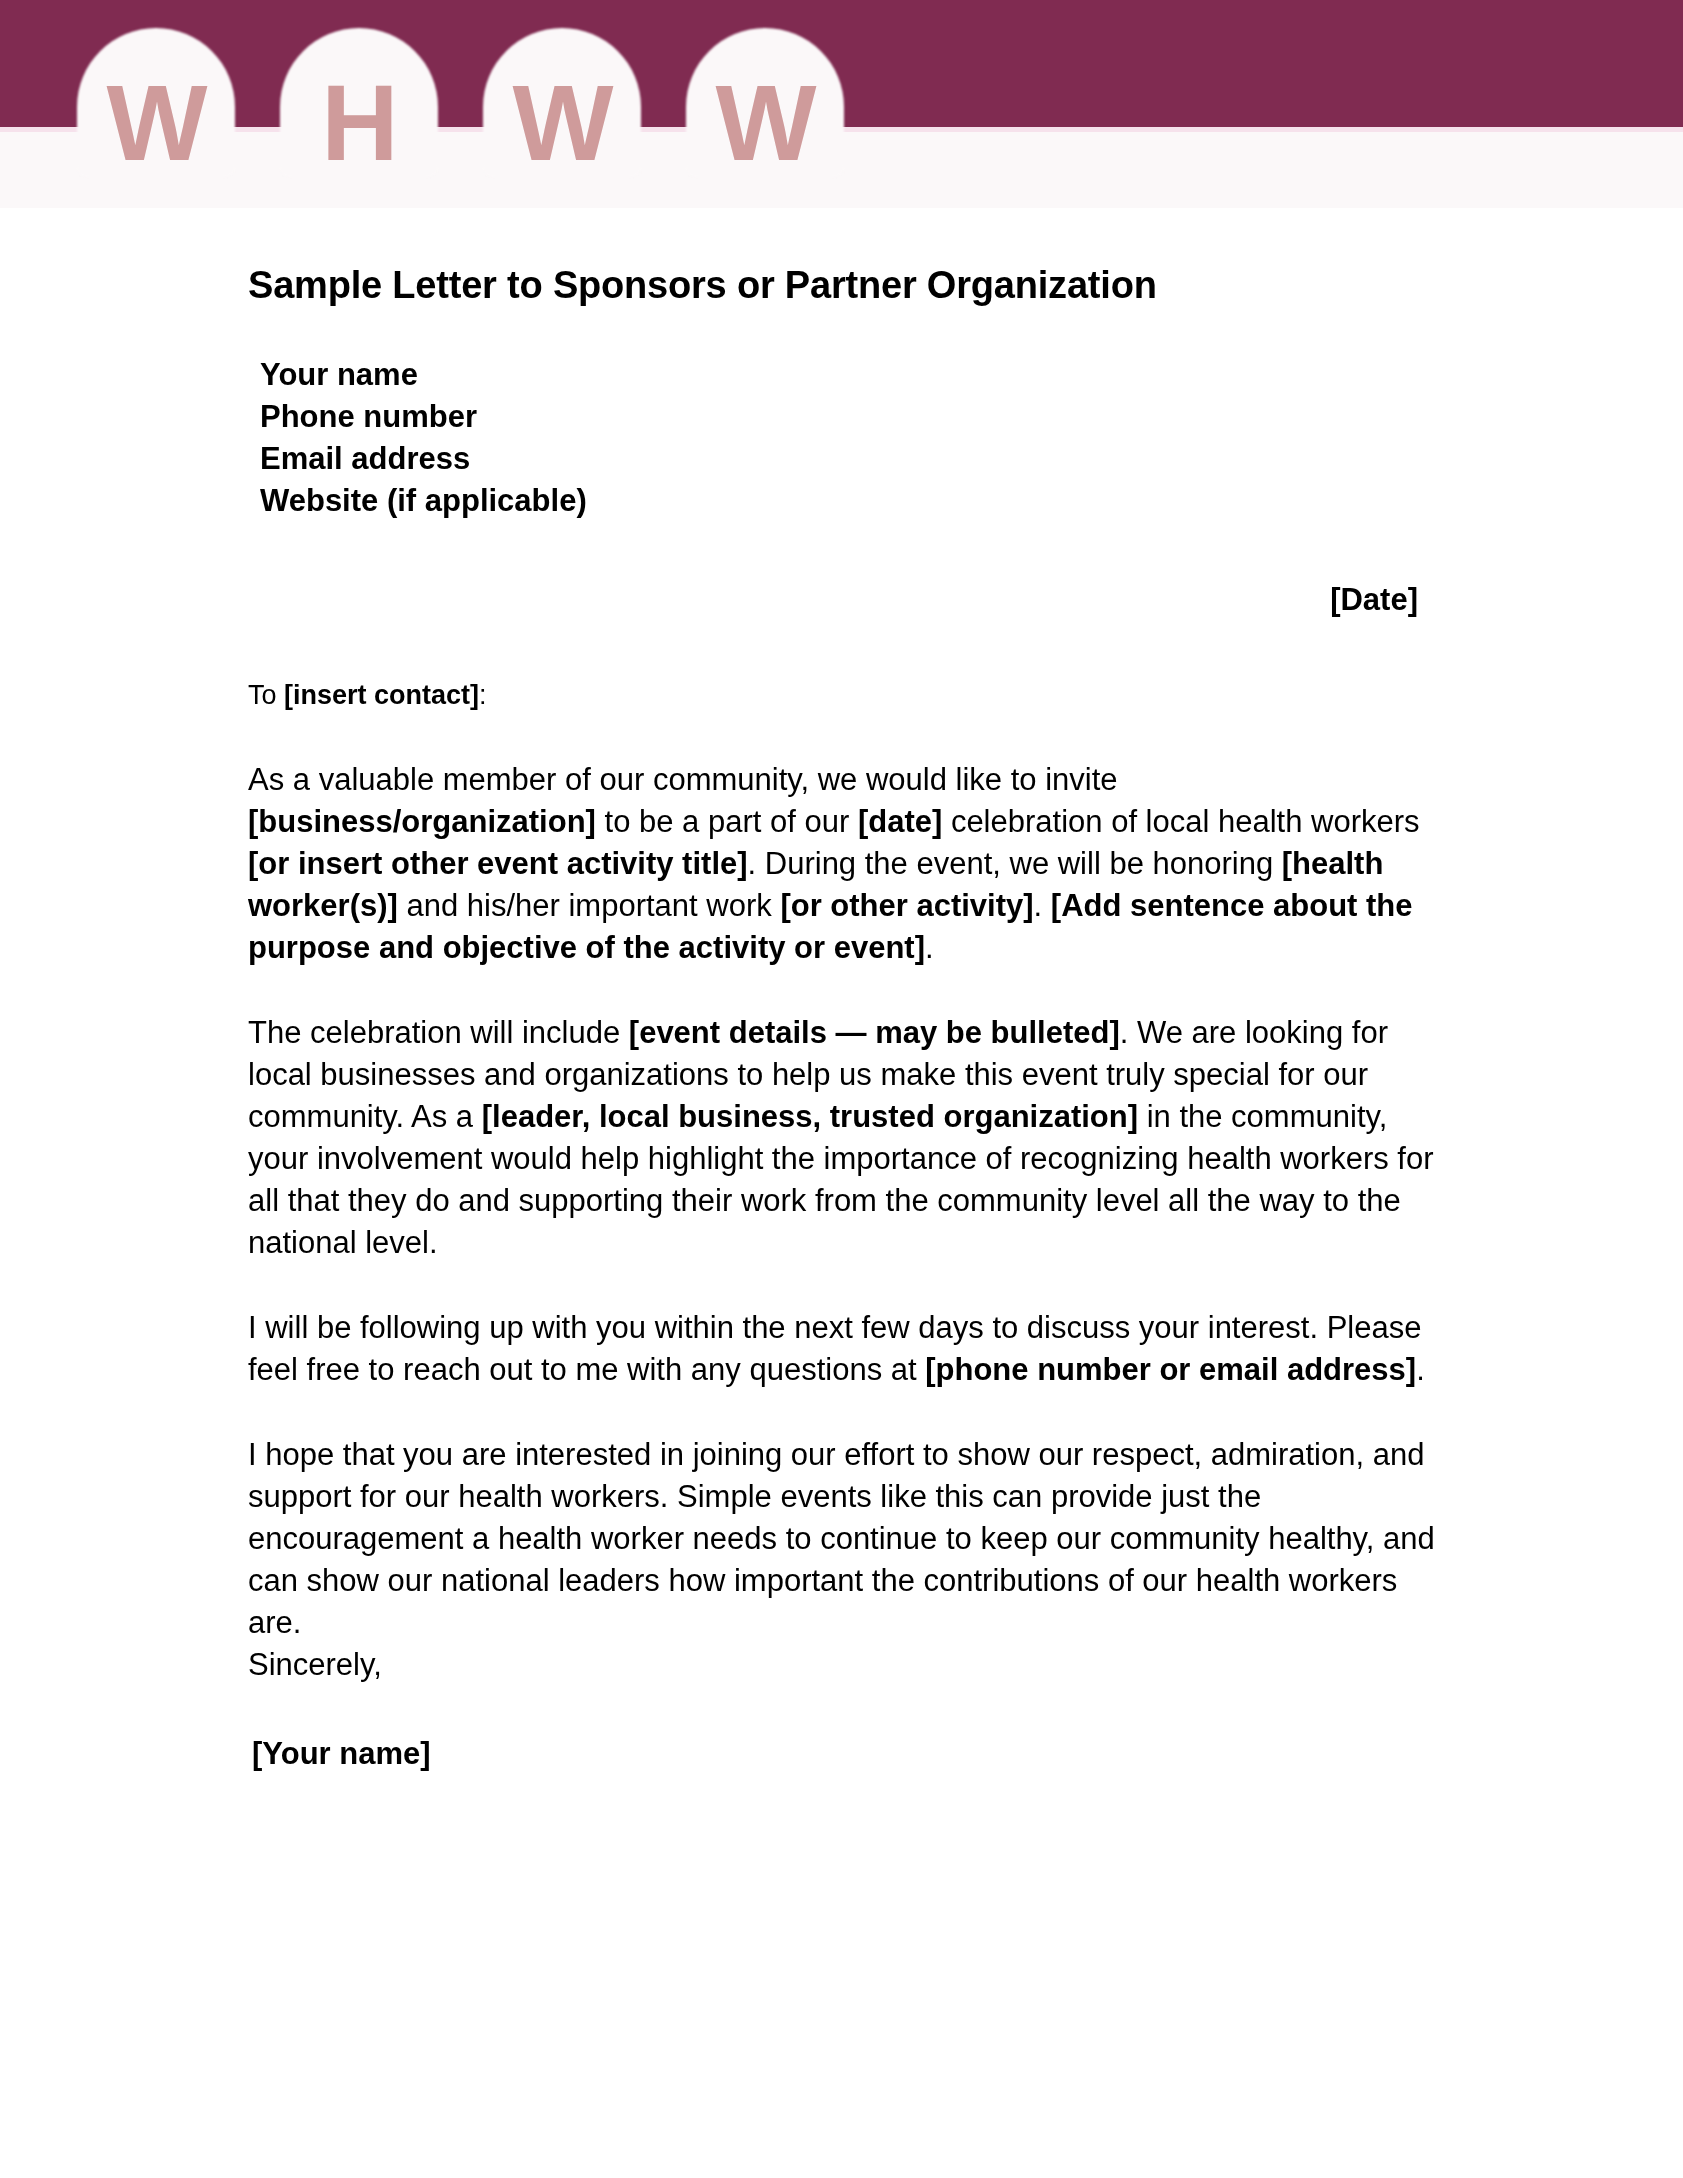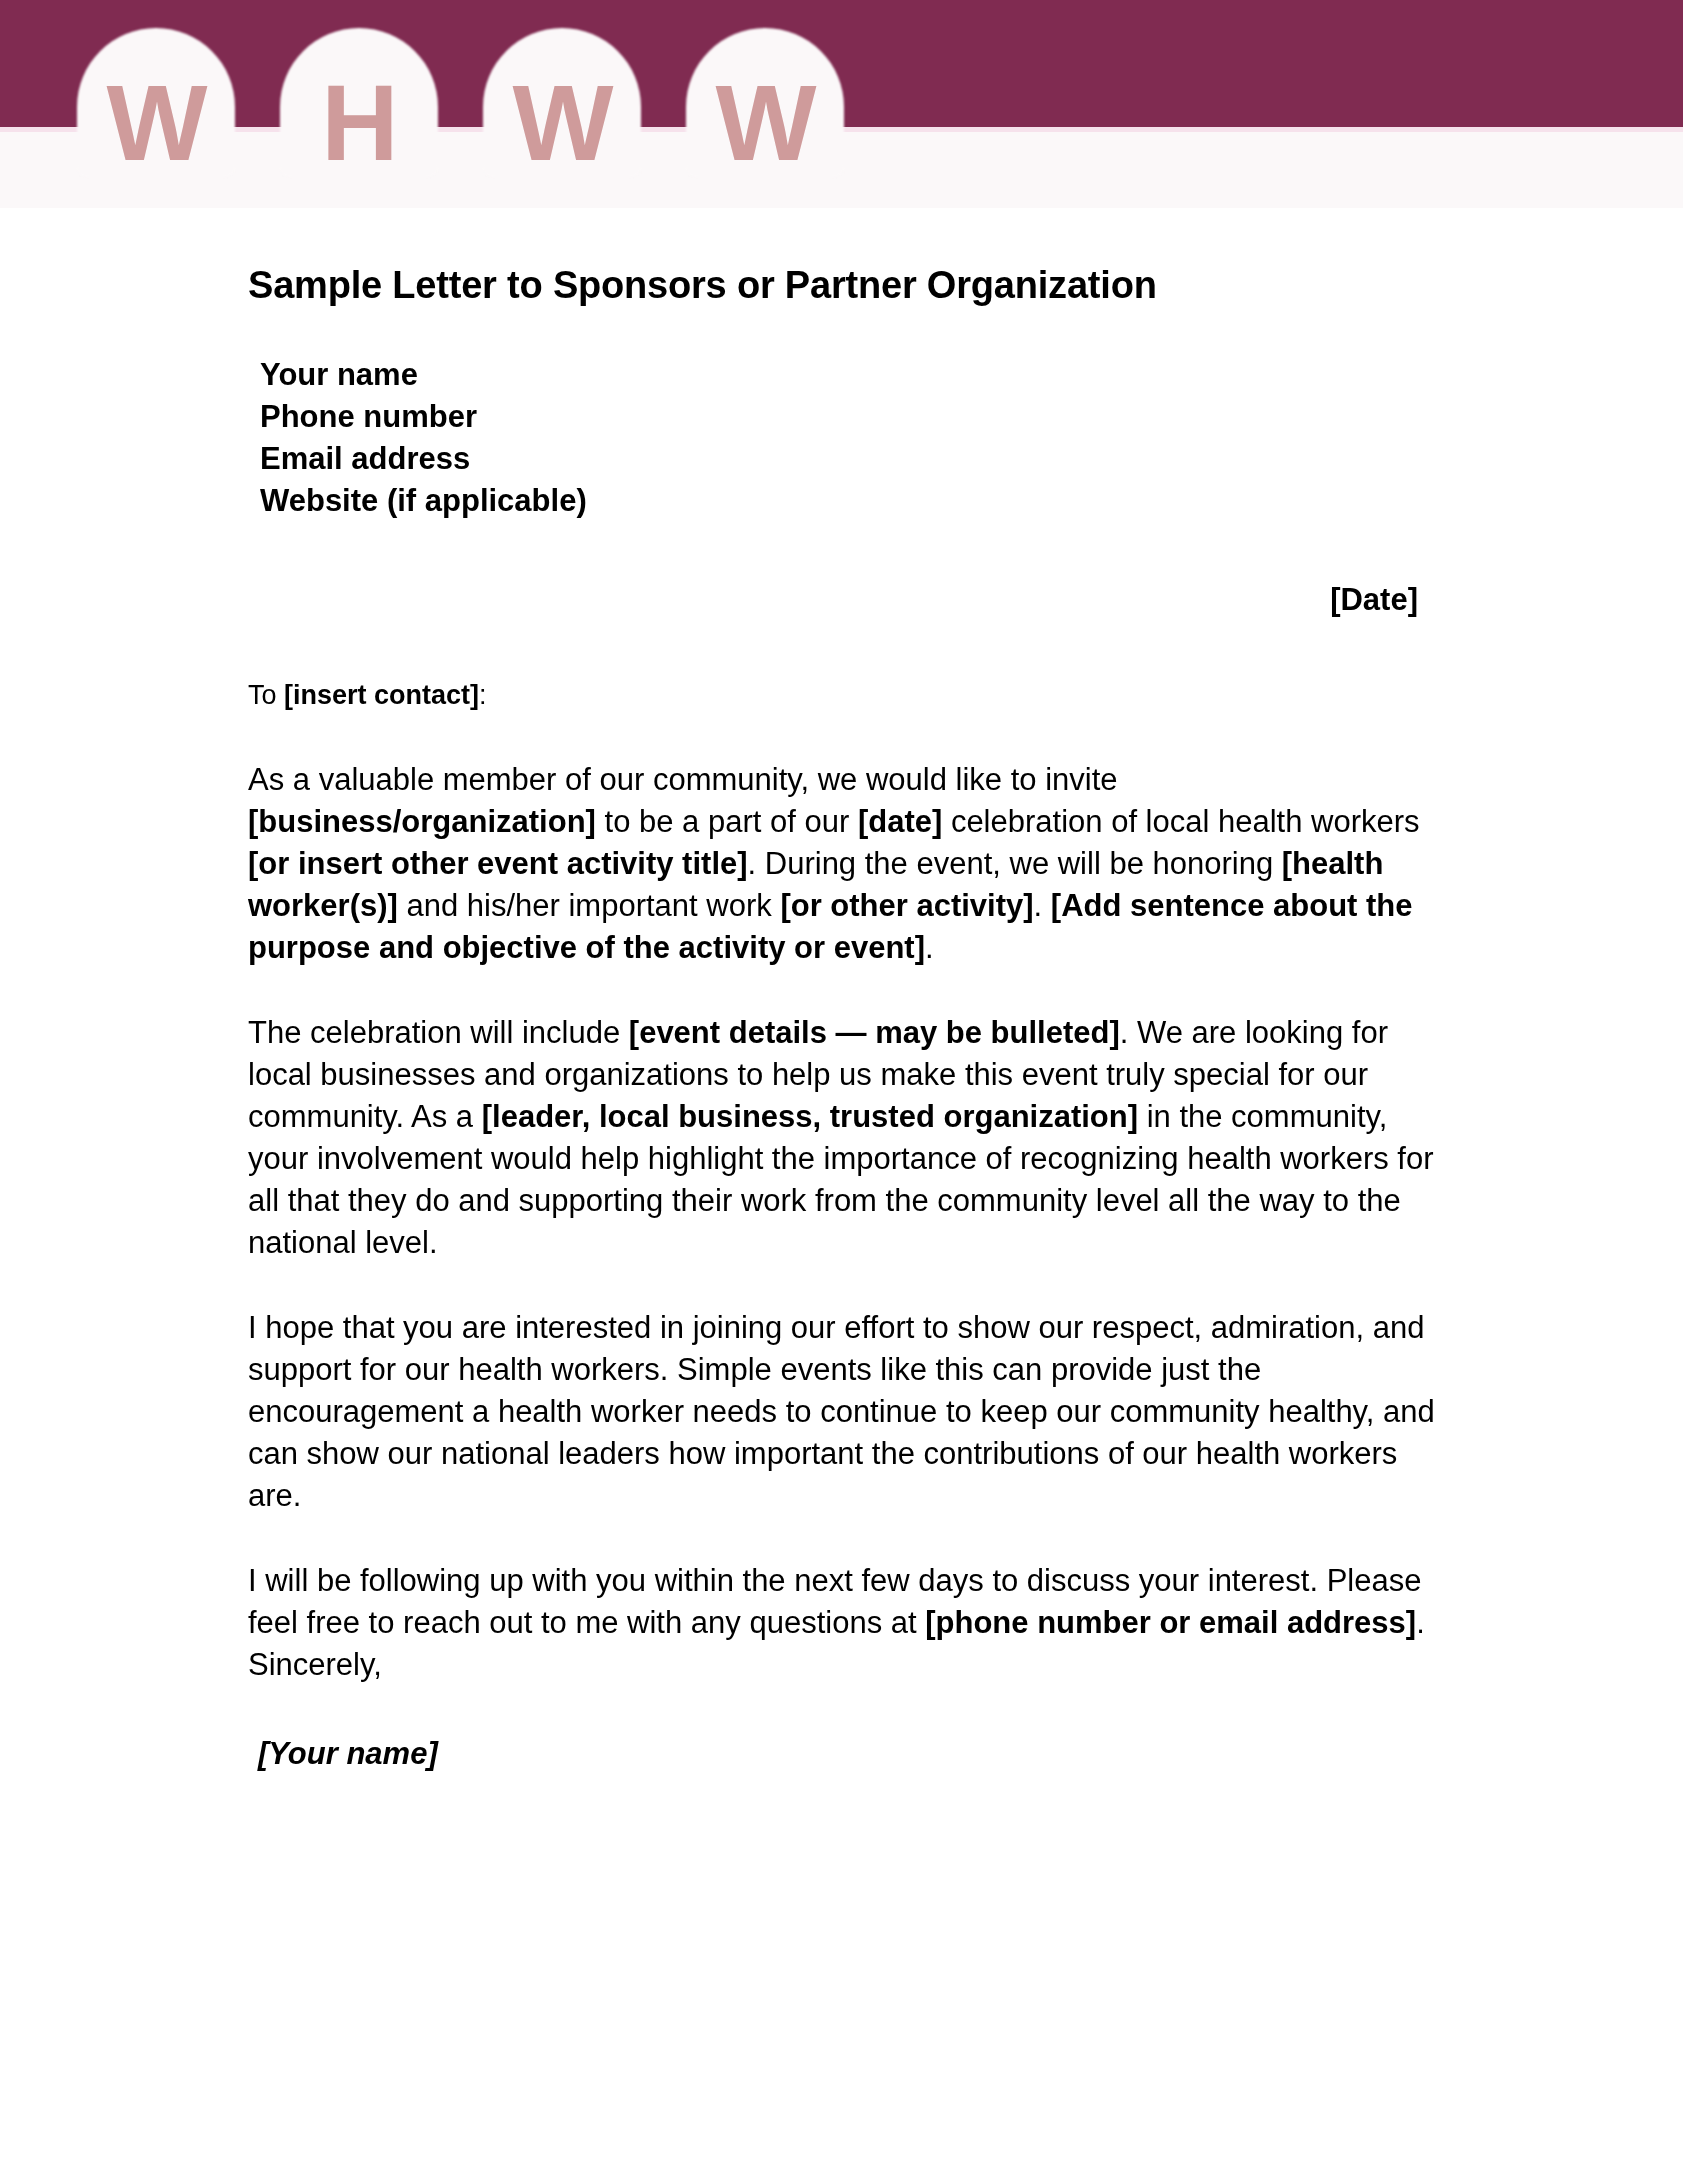--- a/index.html
+++ b/index.html
@@ -138,22 +138,21 @@
   .para:last-child { margin-bottom: 0; }
   .closing {
     font-size: 31px;
     line-height: 1.36;
     margin: 0 0 46px 0;
   }
   .signature {
     font-size: 31px;
     font-weight: bold;
     line-height: 1.36;
-    margin: 10px;
-    font-style: italic;
+    margin: 4px;
   }
   b, .b { font-weight: bold; }
 </style>
 </head>
 <body>
 
 <div class="masthead">
   <div class="masthead-band" style="background: rgb(128, 43, 81);"></div>
   <div class="masthead-band-edge"></div>
   <div class="masthead-tint"></div>
@@ -183,22 +182,22 @@
         <span class="sender-line">Website (if applicable)</span>
       </div>
 
     <div class="date-line">[Date]</div>
 
     <div class="salutation"><span>To </span><b>[insert contact]</b><span>:</span></div>
 
     <div>
         <p class="para"><span>As a valuable member of our community, we would like to invite </span><b>[business/organization]</b><span> to be a part of our </span><b>[date]</b><span> celebration of local health workers </span><b>[or insert other event activity title]</b><span>.  During the event, we will be honoring </span><b>[health worker(s)]</b><span> and his/her important work </span><b>[or other activity]</b><span>. </span><b>[Add sentence about the purpose and objective of the activity or event]</b><span>.</span></p>
         <p class="para"><span>The celebration will include </span><b>[event details — may be bulleted]</b><span>.  We are looking for local businesses and organizations to help us make this event truly special for our community.  As a </span><b>[leader, local business, trusted organization]</b><span> in the community, your involvement would help highlight the importance of recognizing health workers for all that they do and supporting their work from the community level all the way to the national level.</span></p>
+        <p class="para"><span>I will be following up with you within the next few days to discuss your interest. Please feel free to reach out to me with any questions at </span><b>[phone number or email address]</b><span>.</span></p>
         <p class="para"><span>I hope that you are interested in joining our effort to show our respect, admiration, and support for our health workers. Simple events like this can provide just the encouragement a health worker needs to continue to keep our community healthy, and can show our national leaders how important the contributions of our health workers are.</span></p>
-        <p class="para"><span>I will be following up with you within the next few days to discuss your interest. Please feel free to reach out to me with any questions at </span><b>[phone number or email address]</b><span>.</span></p>
       </div>
 
     <div class="closing">Sincerely,</div>
 
     <div class="signature">[Your name]</div>
 
   </div>
 </div>
 
 

